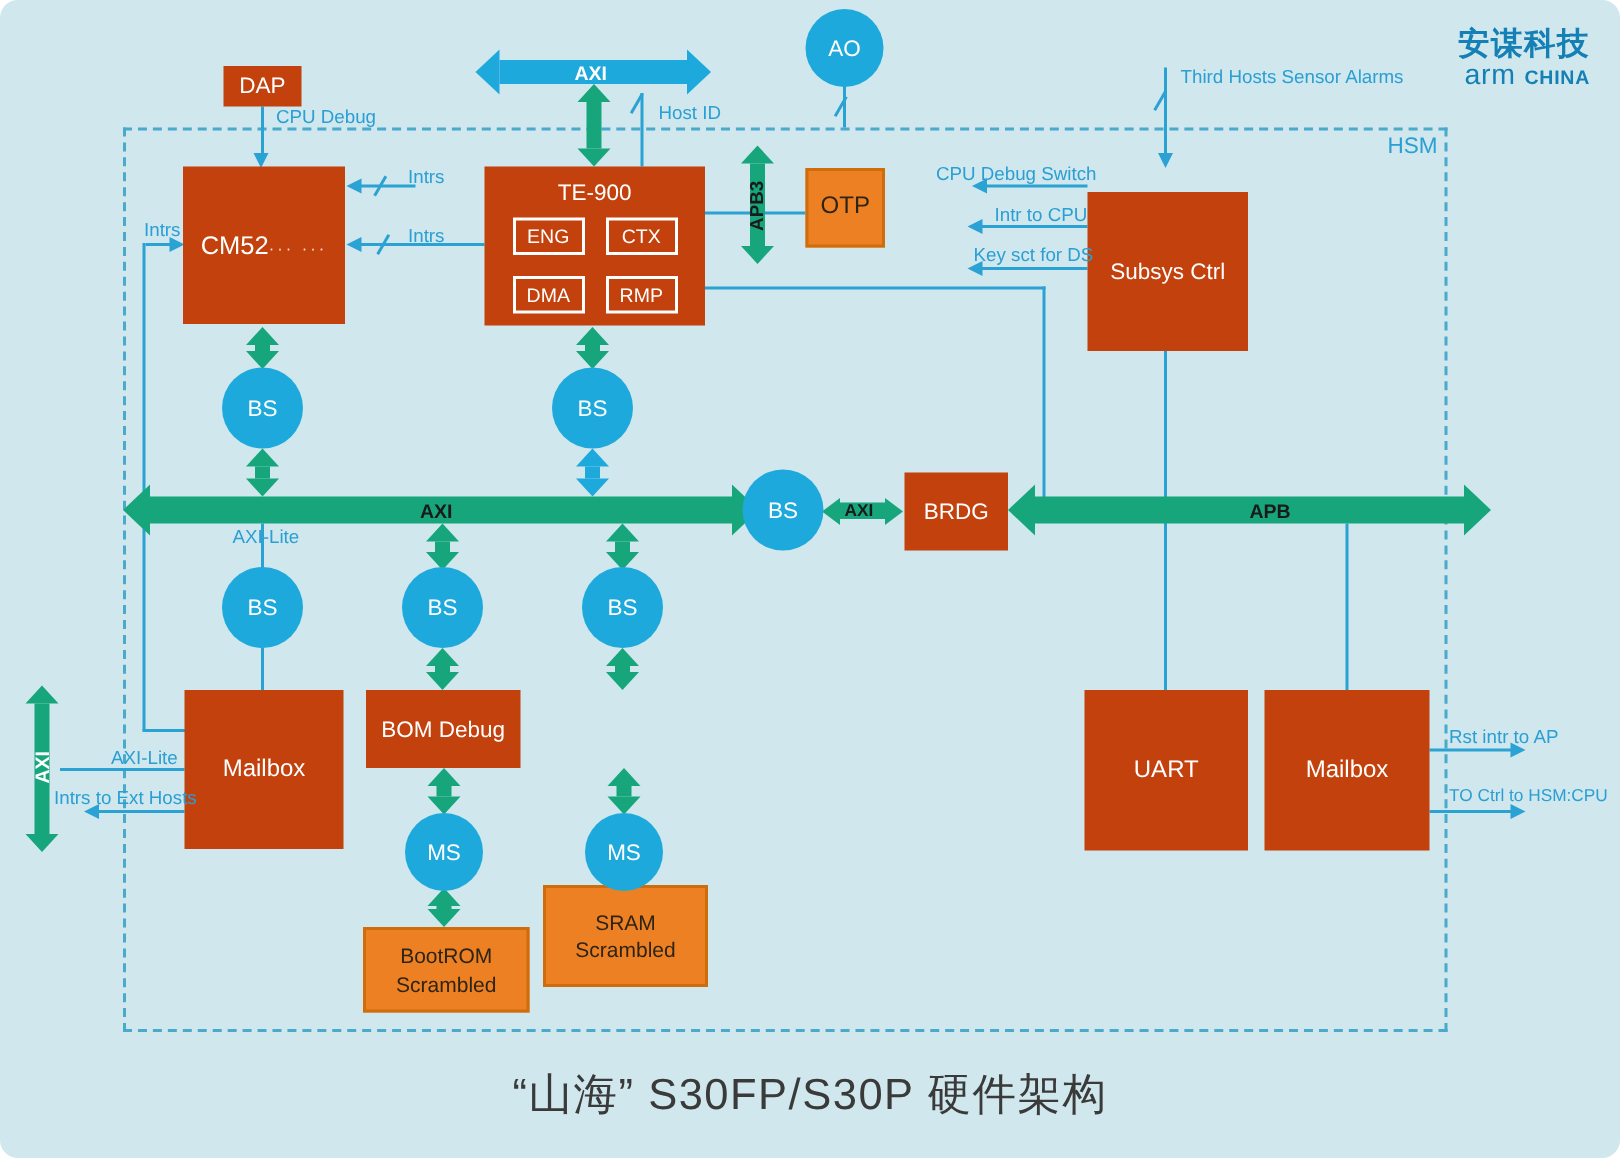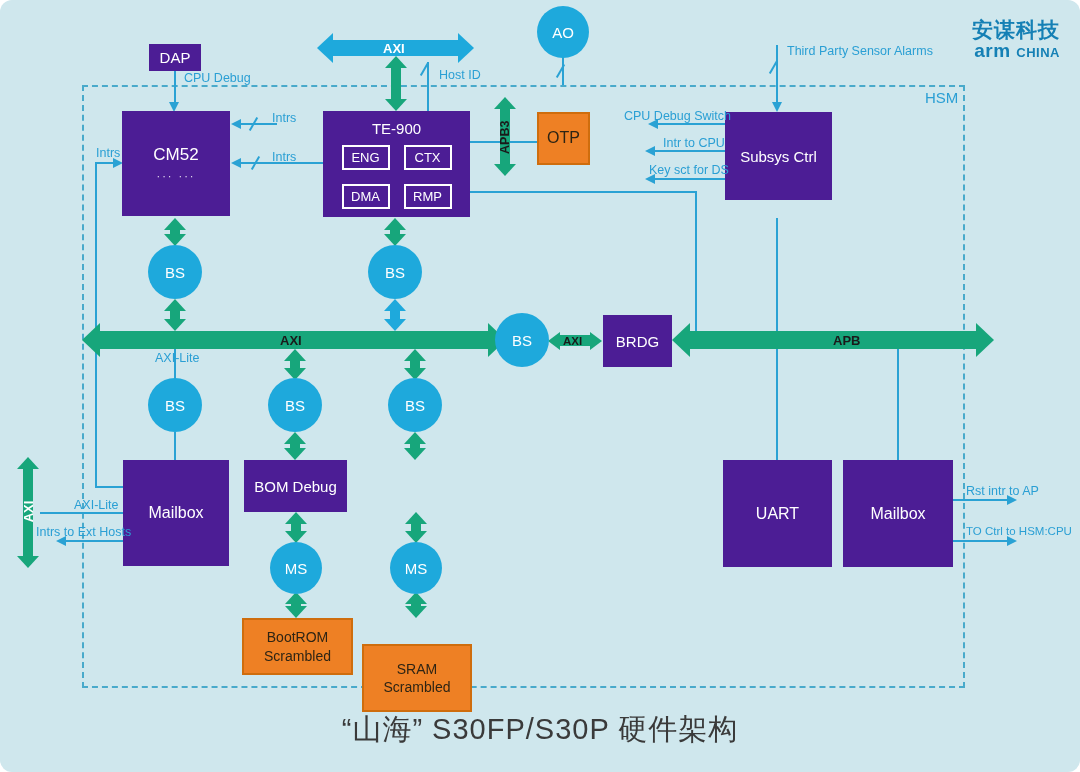--- a/index.html
+++ b/index.html
@@ -1,18 +1,18 @@
 <!DOCTYPE html>
 <html><head>
 <meta charset="utf-8">
 <style>
 *{margin:0;padding:0;box-sizing:border-box}
 body{background:#fff;font-family:"Liberation Sans",sans-serif}
 #canvas{position:relative;width:1080px;height:772px;background:#cfe7ed;border-radius:12px;overflow:hidden}
-.box{position:absolute;background:#4c1d95;color:#fff;display:flex;align-items:center;justify-content:center;text-align:left;font-size:15px}
+.box{position:absolute;background:#c2410c;color:#fff;display:flex;align-items:center;justify-content:center;text-align:left;font-size:15px}
 .circ{position:absolute;background:#1ea9dc;color:#fff;border-radius:50%;display:flex;align-items:center;justify-content:center;font-size:15px}
 .obox{position:absolute;background:#ee8024;border:2px solid #cf6d0d;color:#2e2414;display:flex;flex-direction:column;align-items:center;justify-content:center;font-size:14px;line-height:1.3}
 .ln{position:absolute;background:#2aa2d4}
 .sl{position:absolute;color:#2a9fd4;font-size:12.5px;line-height:1;white-space:nowrap}
 .bl{position:absolute;color:#1a1a1a;font-size:13px;font-weight:bold;line-height:1;white-space:nowrap}
 .slash{position:absolute;width:15px;height:2px;background:#2aa2d4;transform:rotate(-60deg)}
 .tal,.tar,.tad{position:absolute;width:0;height:0;border:5px solid transparent}
 .tal{border-left-width:0;border-right:10px solid #2aa2d4}
 .tar{border-right-width:0;border-left:10px solid #2aa2d4}
 .tad{border-bottom-width:0;border-top:10px solid #2aa2d4}
@@ -31,21 +31,21 @@
 .ghs::before{left:-12px;border-left-width:0;border-right:12px solid #17a67b}
 .ghs::after{right:-12px;border-right-width:0;border-left:12px solid #17a67b}
 .bh{position:absolute;background:#1ea9dc}
 .bh::before,.bh::after{content:"";position:absolute;top:50%;transform:translateY(-50%);width:0;height:0;border:15px solid transparent}
 .bh::before{left:-16px;border-left-width:0;border-right:16px solid #1ea9dc}
 .bh::after{right:-16px;border-right-width:0;border-left:16px solid #1ea9dc}
 .rot{transform:rotate(-90deg)}
 #hsm-border{position:absolute;left:82px;top:85px;width:883px;height:603px;border:2px dashed #49aacb}
 #logo{position:absolute;right:20px;top:18px;color:#1580b5;text-align:right;line-height:1.1}
 #logo .l1{font-size:21px;font-weight:bold;letter-spacing:1px}
-#logo .l2{font-size:19px;font-weight:bold;letter-spacing:.5px}
+#logo .l2{font-size:19px;font-weight:normal;letter-spacing:.5px}
 #logo .l2 b{font-size:13px}
 #title{position:absolute;left:0;right:0;top:710px;text-align:center;font-size:29px;color:#3a3a3a;font-weight:500;letter-spacing:1px}
 .dots{font-size:11px;letter-spacing:2px;opacity:.85;margin-top:5px}
 .te-grid{display:grid;grid-template-columns:48px 48px;gap:14px;margin-top:8px}
 .te-sub{border:2px solid #fff;width:48px;height:25px;display:flex;align-items:center;justify-content:center;font-size:13px}
 </style>
 </head>
 <body>
 
 <div id="canvas">
@@ -130,71 +130,71 @@
   <div class="gv" style="left:410px;top:361px;height:7px"></div>
   <div class="gv" style="left:290px;top:444px;height:4px"></div>
   <div class="gv" style="left:410px;top:444px;height:4px"></div>
   <div class="gv" style="left:291px;top:524px;height:7px"></div>
   <div class="gv" style="left:411px;top:524px;height:7px"></div>
   <div class="gv" style="left:291px;top:604px;height:2px"></div>
   <div class="gv" style="left:411px;top:604px;height:2px"></div>
 
   <div class="box" style="left:149px;top:44px;width:52px;height:27px">DAP</div>
 
-  <div class="box" style="left:122px;top:111px;width:108px;height:105px;flex-direction:column;font-size:17px">
+  <div class="box" style="left:122px;top:111px;width:108px;height:105px;flex-direction:row;font-size:17px">
     <span>CM52</span>
     <span class="dots">··· ···</span>
   </div>
 
   <div class="box" style="left:323px;top:111px;width:147px;height:106px;flex-direction:column;justify-content:flex-start;padding-top:9px">
     <span>TE-900</span>
     <div class="te-grid">
       <div class="te-sub">ENG</div>
       <div class="te-sub">CTX</div>
       <div class="te-sub">DMA</div>
       <div class="te-sub">RMP</div>
     </div>
   </div>
 
   <div class="obox" style="left:537px;top:112px;width:53px;height:53px;font-size:16px">OTP</div>
 
-  <div class="box" style="left:725px;top:112px;width:107px;height:88px">Subsys Ctrl</div>
+  <div class="box" style="left:725px;top:128px;width:107px;height:106px">Subsys Ctrl</div>
 
   <div class="box" style="left:603px;top:315px;width:69px;height:52px">BRDG</div>
 
   <div class="box" style="left:123px;top:460px;width:106px;height:106px;font-size:16px">Mailbox</div>
   <div class="box" style="left:244px;top:460px;width:103px;height:52px">BOM Debug</div>
   <div class="box" style="left:723px;top:460px;width:109px;height:107px;font-size:16px">UART</div>
   <div class="box" style="left:843px;top:460px;width:110px;height:107px;font-size:16px">Mailbox</div>
 
   <div class="obox" style="left:242px;top:618px;width:111px;height:57px">
     <span>BootROM</span>
     <span>Scrambled</span>
   </div>
-  <div class="obox" style="left:362px;top:644px;width:110px;height:68px">
+  <div class="obox" style="left:362px;top:590px;width:110px;height:68px">
     <span>SRAM</span>
     <span>Scrambled</span>
   </div>
 
   <div class="circ" style="left:537px;top:6px;width:52px;height:52px">AO</div>
   <div class="circ" style="left:148px;top:245px;width:54px;height:54px">BS</div>
   <div class="circ" style="left:368px;top:245px;width:54px;height:54px">BS</div>
   <div class="circ" style="left:495px;top:313px;width:54px;height:54px">BS</div>
   <div class="circ" style="left:148px;top:378px;width:54px;height:54px">BS</div>
   <div class="circ" style="left:268px;top:378px;width:54px;height:54px">BS</div>
   <div class="circ" style="left:388px;top:378px;width:54px;height:54px">BS</div>
   <div class="circ" style="left:270px;top:542px;width:52px;height:52px">MS</div>
   <div class="circ" style="left:390px;top:542px;width:52px;height:52px">MS</div>
 
   <div class="sl" style="left:184px;top:72px">CPU Debug</div>
   <div class="sl" style="left:272px;top:112px">Intrs</div>
   <div class="sl" style="left:272px;top:151px">Intrs</div>
   <div class="sl" style="left:96px;top:147px">Intrs</div>
   <div class="sl" style="left:439px;top:69px">Host ID</div>
-  <div class="sl" style="left:787px;top:45px">Third Party Sensor Alarms</div>
+  <div class="sl" style="left:787px;top:45px">Third Hosts Sensor Alarms</div>
   <div class="sl" style="left:624px;top:110px">CPU Debug Switch</div>
   <div class="sl" style="left:663px;top:137px">Intr to CPU</div>
   <div class="sl" style="left:649px;top:164px">Key sct for DS</div>
   <div class="sl" style="left:155px;top:352px">AXI-Lite</div>
   <div class="sl" style="left:74px;top:499px">AXI-Lite</div>
   <div class="sl" style="left:36px;top:526px">Intrs to Ext Hosts</div>
   <div class="sl" style="left:966px;top:485px">Rst intr to AP</div>
   <div class="sl" style="left:966px;top:526px;font-size:11.5px">TO Ctrl to HSM:CPU</div>
 
   <div id="logo">

